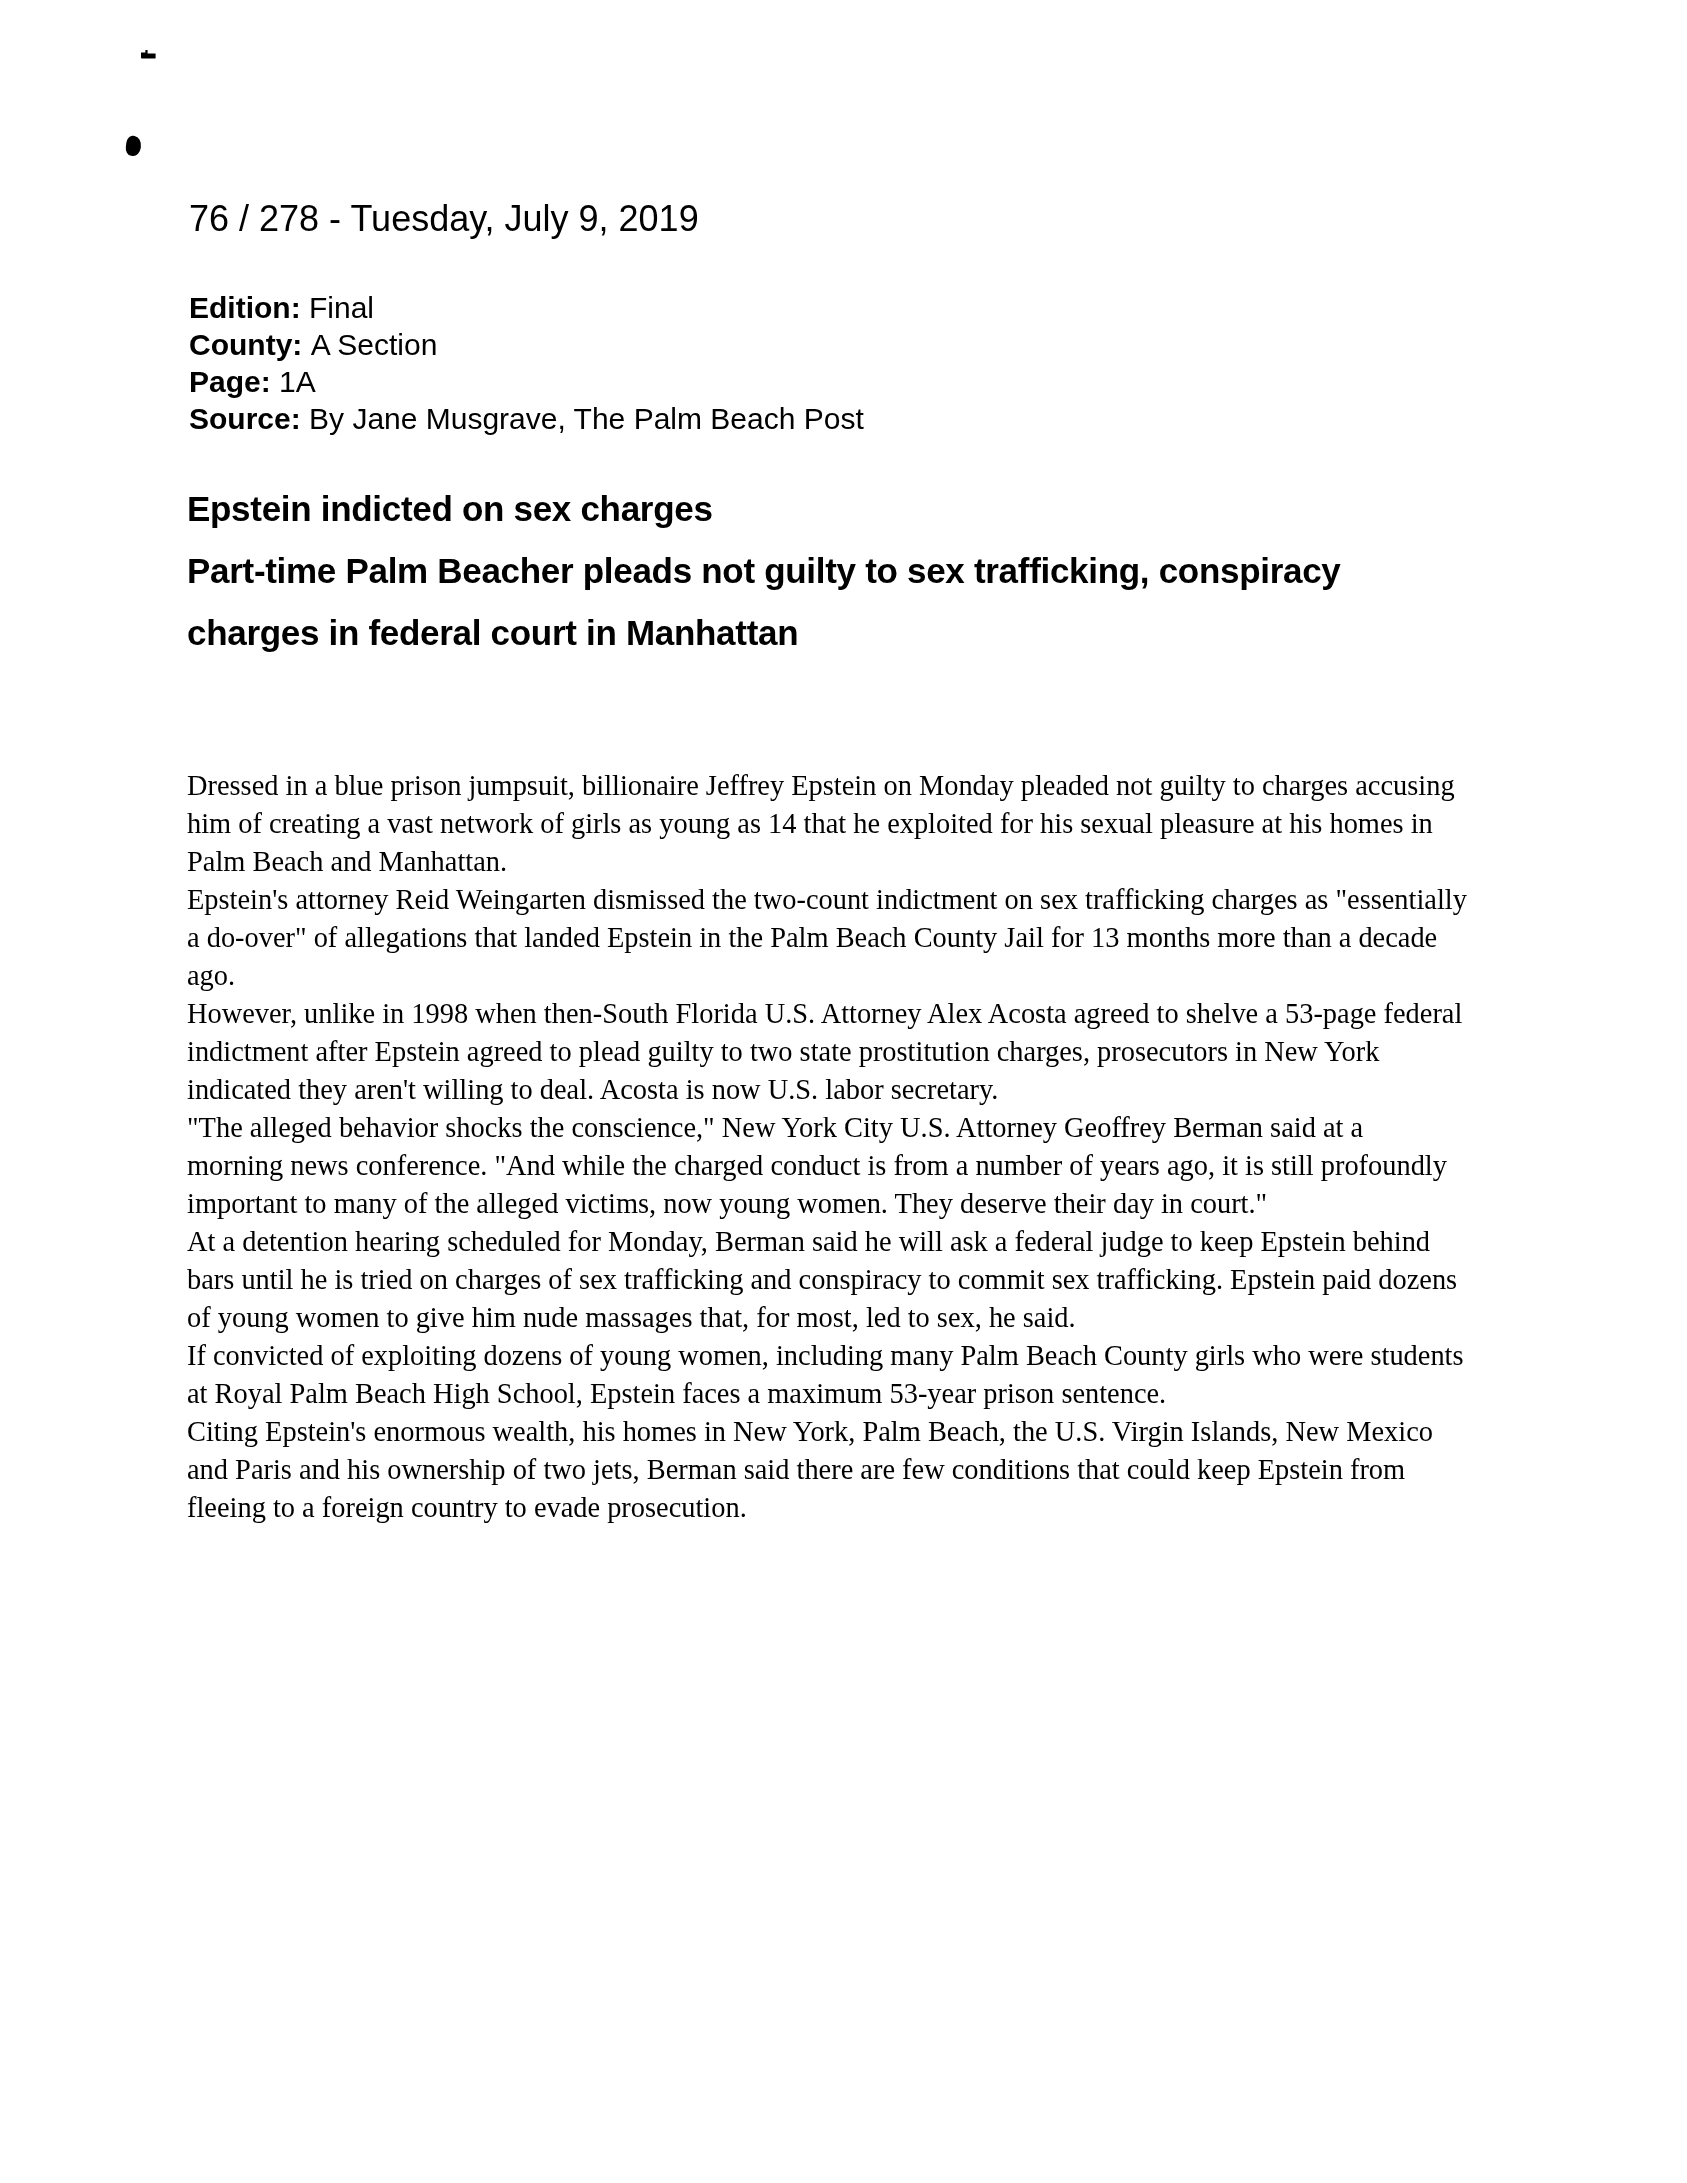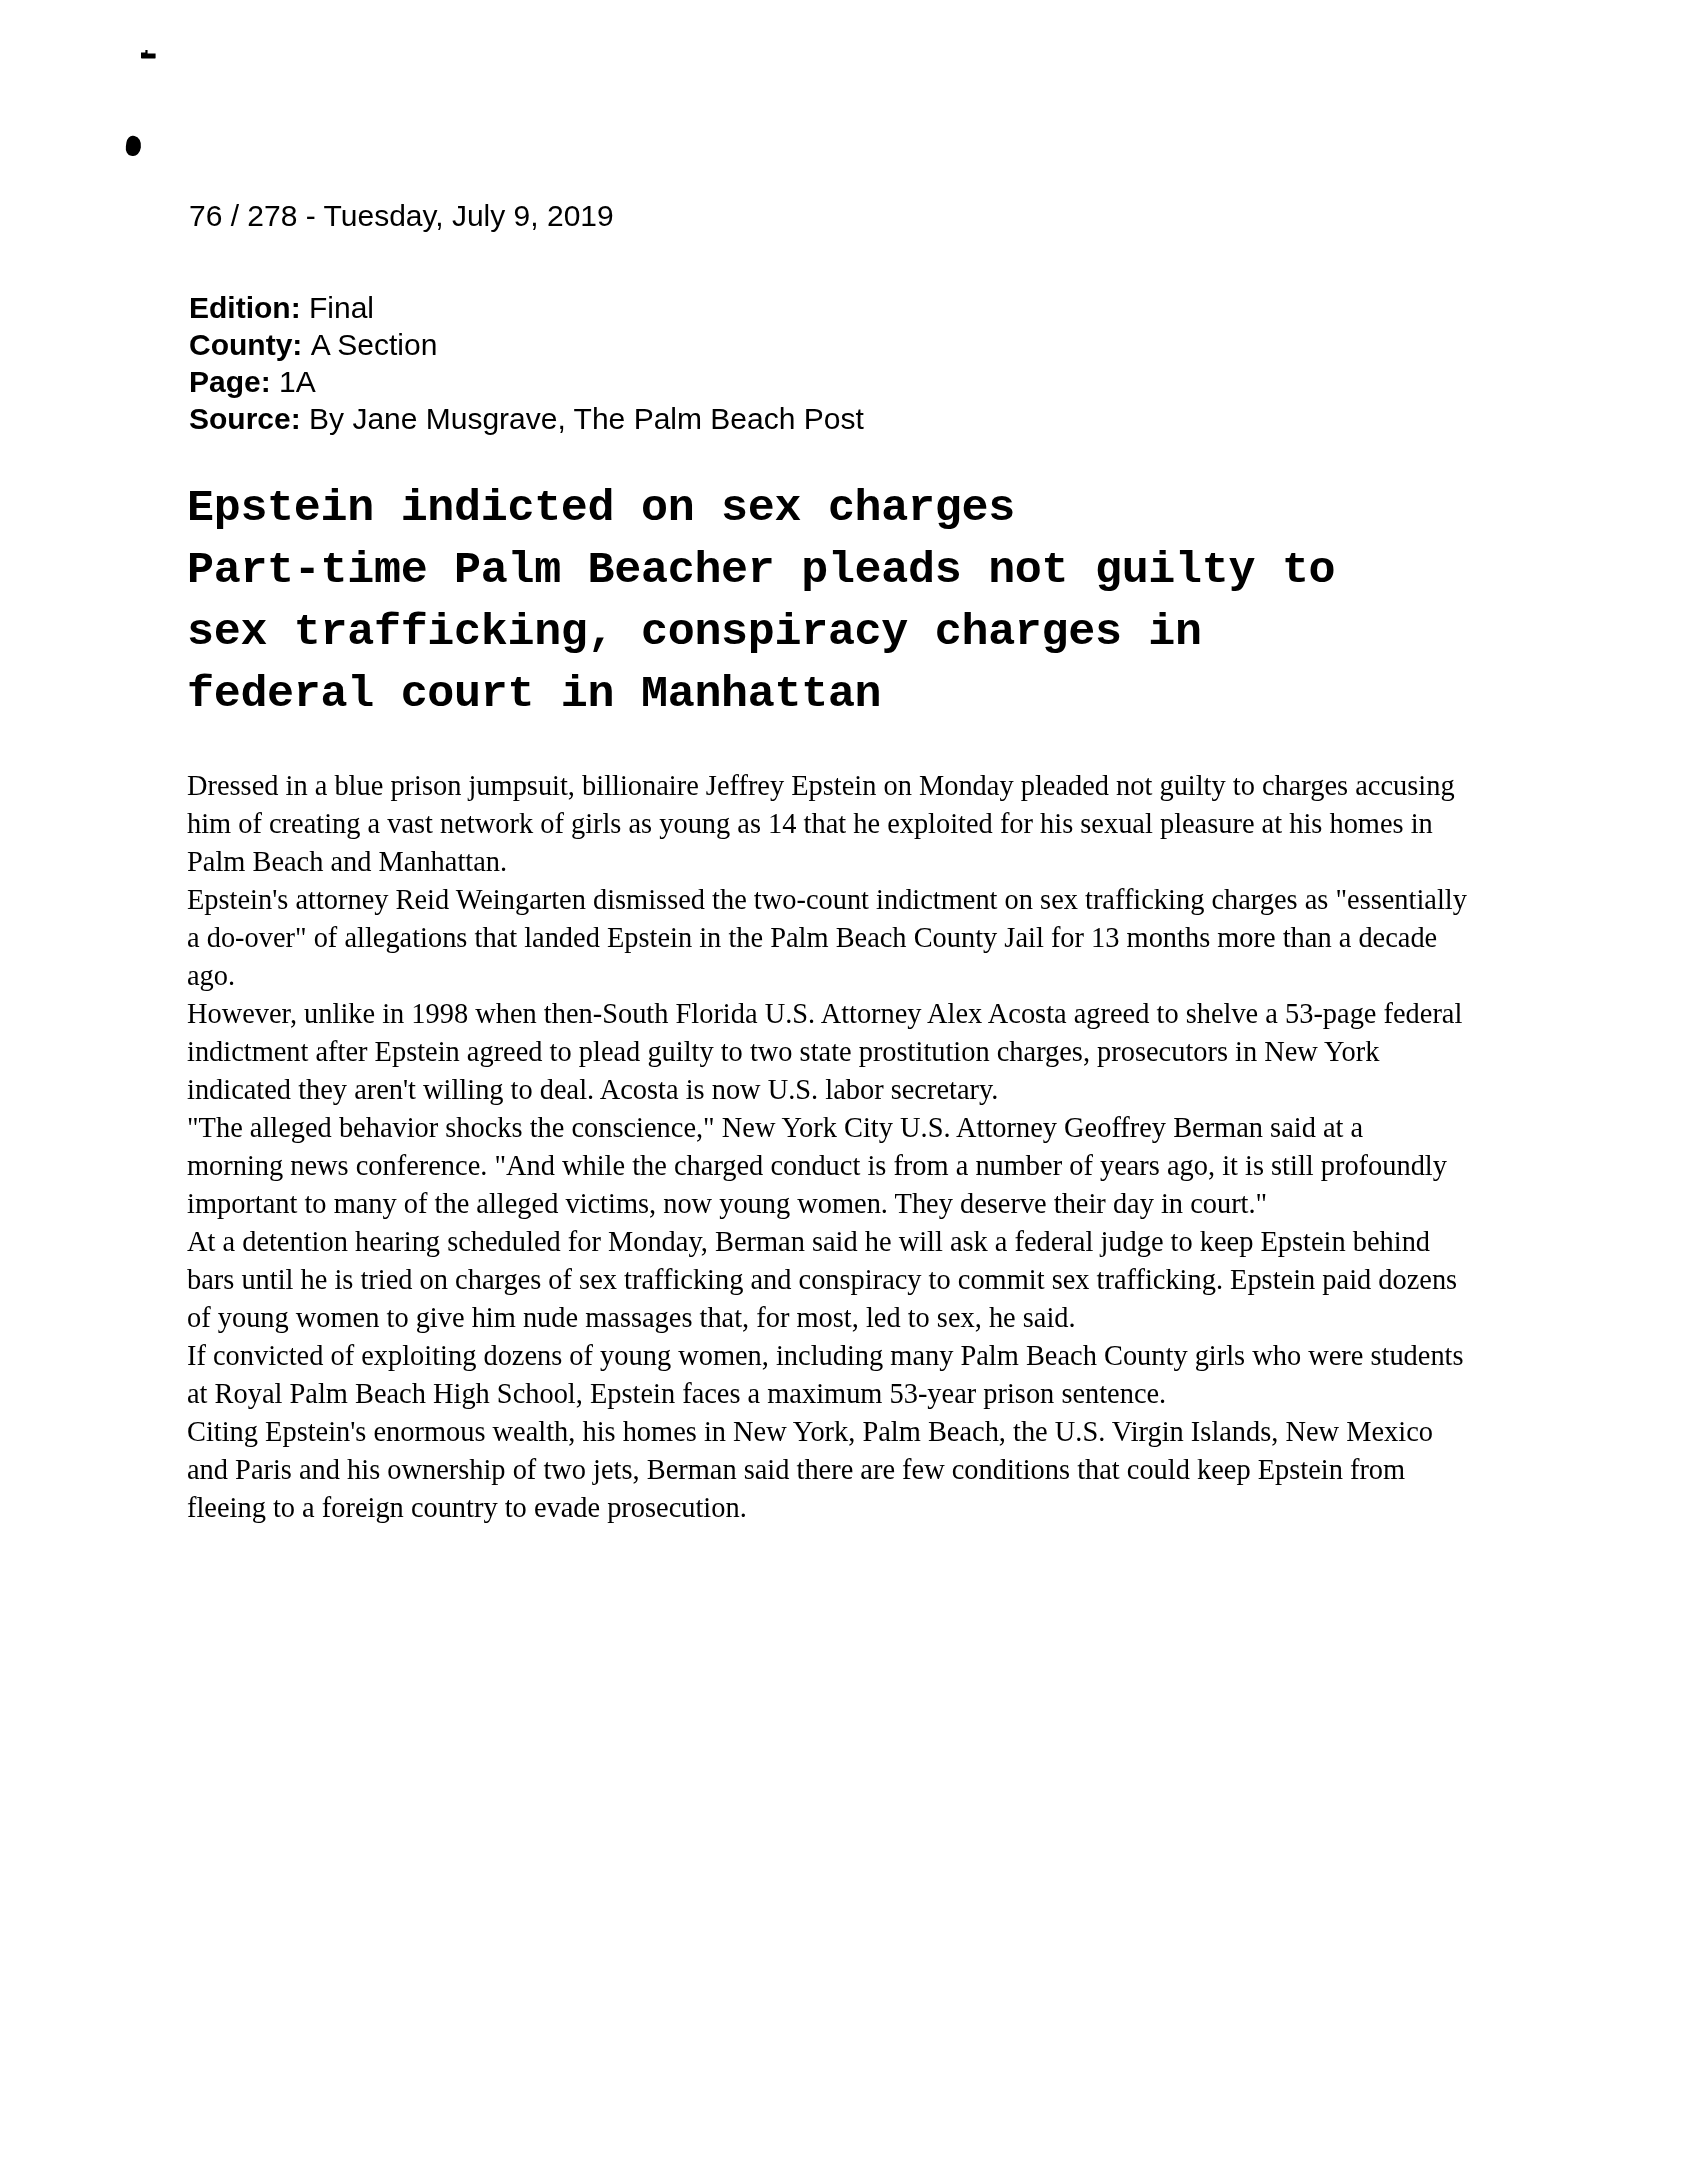--- a/index.html
+++ b/index.html
@@ -27,39 +27,39 @@
   .scan-artifact.a2 {
     left: 126px; top: 136px;
     width: 15px; height: 20px;
     border-radius: 40% 55% 50% 45%;
     transform: rotate(8deg);
   }
   .page-info {
     position: absolute;
     left: 189px; top: 199px;
     font-family: "Liberation Sans", sans-serif;
-    font-size: 30px;
+    font-size: 36px;
     line-height: 1.1;
     white-space: nowrap;
   }
   .meta-block {
     position: absolute;
     left: 189px; top: 277px;
     font-family: "Liberation Sans", sans-serif;
     font-size: 30px;
     line-height: 37px;
     margin-top: 12px;
   }
   .meta-label { font-weight: bold; }
   .headline-block {
     position: absolute;
     left: 187px; top: 478px;
     width: 1184px;
-    font-family: Liberation Mono, monospace;
-    font-size: 45px;
+    font-family: Liberation Sans, sans-serif;
+    font-size: 35px;
     font-weight: bold;
     line-height: 62px;
     letter-spacing: -0.3px;
   }
   .article-body {
     position: absolute;
     left: 187px; top: 767px;
     width: 1283px;
     font-family: Liberation Serif, serif;
     font-size: 28.4px;

